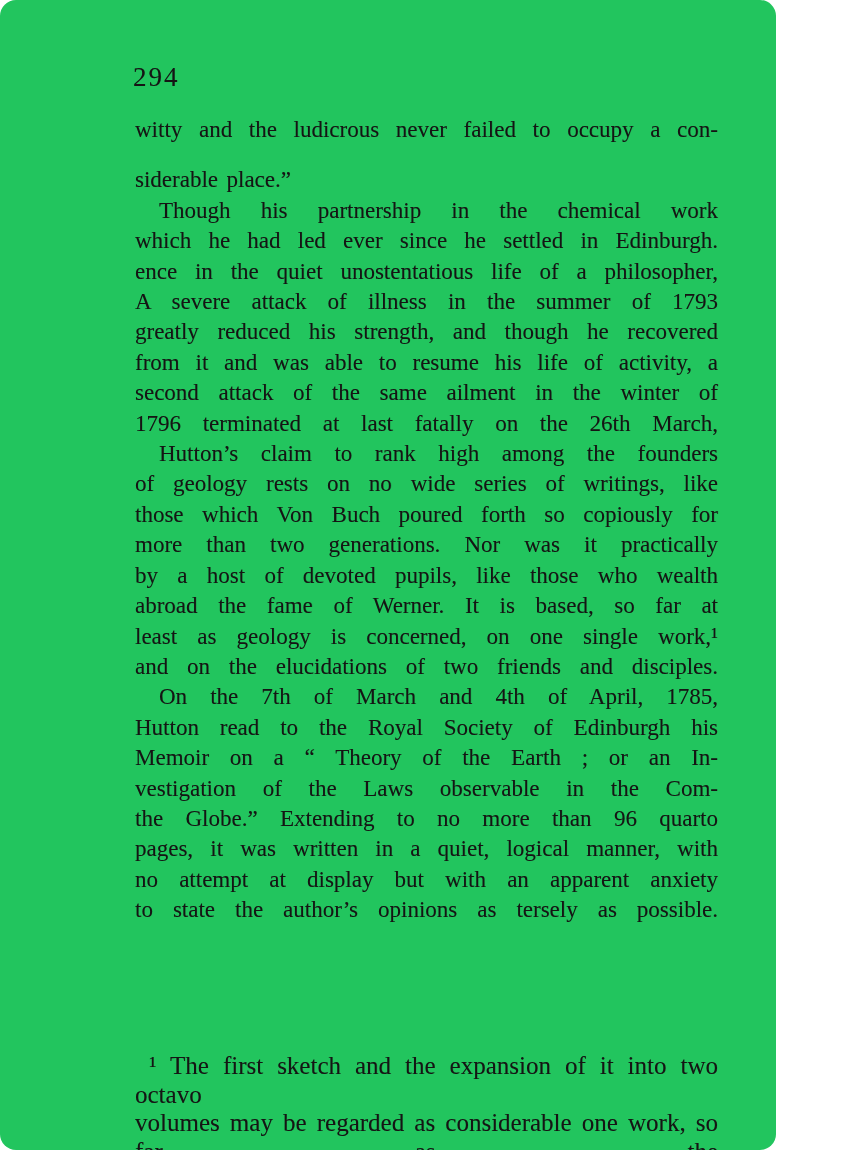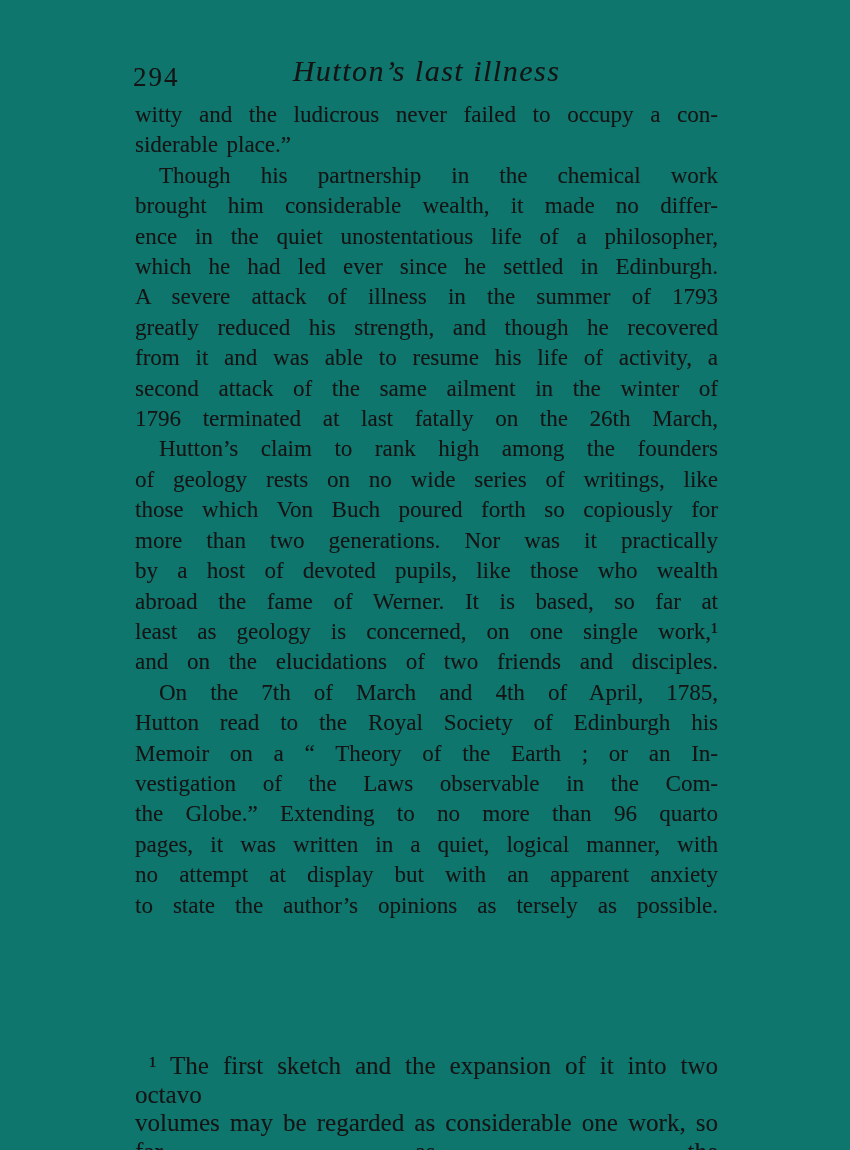--- a/index.html
+++ b/index.html
@@ -1,45 +1,46 @@
 <!DOCTYPE html>
 <html><head>
 <meta charset="utf-8">
 <style>
   html,body{margin:0;padding:0;background:#ffffff;}
   .sheet{
     position:relative;
-    width:850px;height:1150px;
-    background:#0f766e;
+    width:776px;height:1150px;
+    background:#22c55e;
     font-family:"Liberation Serif","DejaVu Serif",serif;
     color:#151414;
     overflow:hidden;
     text-shadow:0.3px 0.3px 0 rgba(25,22,20,0.28);
+    border-radius:16px;
   }
   
   .running-head{position:absolute;left:135px;top:54px;width:583px;height:44px;}
   .folio{position:absolute;left:-2px;top:8px;font-size:27px;letter-spacing:2px;}
   .running-title{
     position:absolute;left:0;right:0;top:0;
     text-align:center;font-style:italic;font-size:30px;letter-spacing:1.5px;
   }
   
   .text-block{
-    position:absolute;left:135px;top:100px;width:583px;
+    position:absolute;left:135px;top:115px;width:583px;
     font-size:23px;line-height:30.4px;
   }
   .para{margin:0;padding:0;}
   .line{
     display:block;
     text-align:justify;
     -moz-text-align-last:justify;
     text-align-last:justify;
     word-spacing:0.04em;
   }
-  .line.end{-moz-text-align-last:left;text-align-last:left;word-spacing:0.12em;}
+  .line.end{-moz-text-align-last:left;text-align-last:left;word-spacing:0.12em;margin-top:20px;}
   .line.ind{text-indent:24px;}
   
   .footnote{
     position:absolute;left:135px;top:1052px;width:583px;
     font-size:25px;line-height:28.6px;
   }
   .fn-line{
     display:block;
     text-align:justify;
     -moz-text-align-last:justify;
@@ -49,35 +50,33 @@
   .fn-line.end{-moz-text-align-last:left;text-align-last:left;word-spacing:0.1em;}
   .fn-line.ind{text-indent:14px;}
 </style>
 </head>
 <body>
 
 <div class="sheet">
 
   <header class="running-head">
     <span class="folio">294</span>
-    <span class="running-title">Hutton’s last illness</span>
   </header>
 
   <main class="text-block">
 
     <p class="para">
       <span class="line">witty and the ludicrous never failed to occupy a con-</span>
       <span class="line end">siderable place.”</span>
     </p>
 
     <p class="para">
       <span class="line ind">Though his partnership in the chemical work</span>
-      <span class="line">brought him considerable wealth, it made no differ-</span>
+      <span class="line">which he had led ever since he settled in Edinburgh.</span>
       <span class="line">ence in the quiet unostentatious life of a philosopher,</span>
-      <span class="line">which he had led ever since he settled in Edinburgh.</span>
       <span class="line">A severe attack of illness in the summer of 1793</span>
       <span class="line">greatly reduced his strength, and though he recovered</span>
       <span class="line">from it and was able to resume his life of activity, a</span>
       <span class="line">second attack of the same ailment in the winter of</span>
       <span class="line">1796 terminated at last fatally on the 26th March,</span>
     </p>
 
     <p class="para">
       <span class="line ind">Hutton’s claim to rank high among the founders</span>
       <span class="line">of geology rests on no wide series of writings, like</span>

